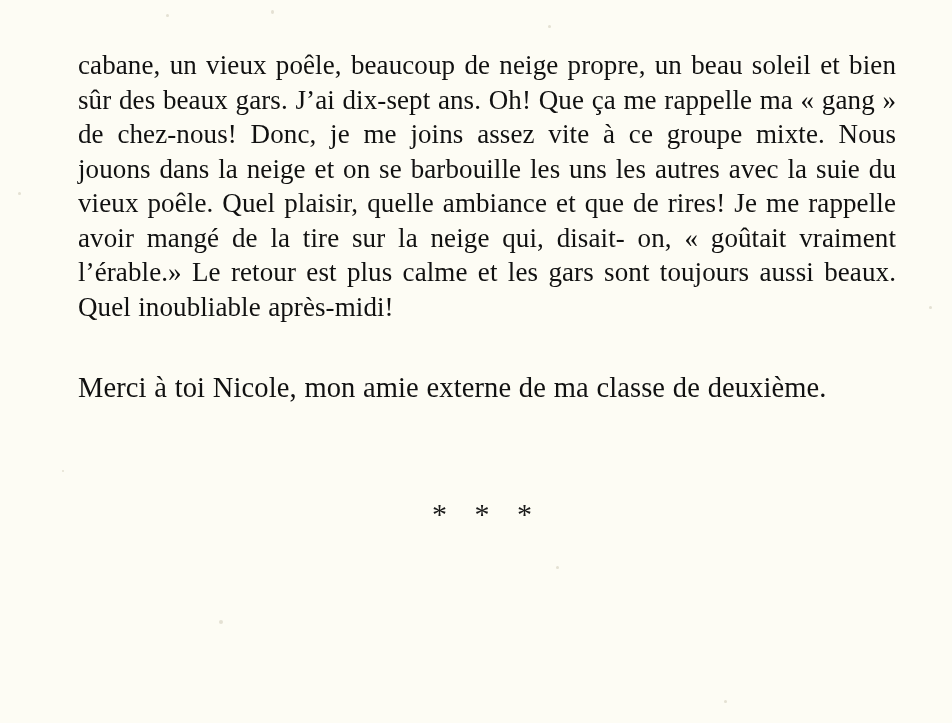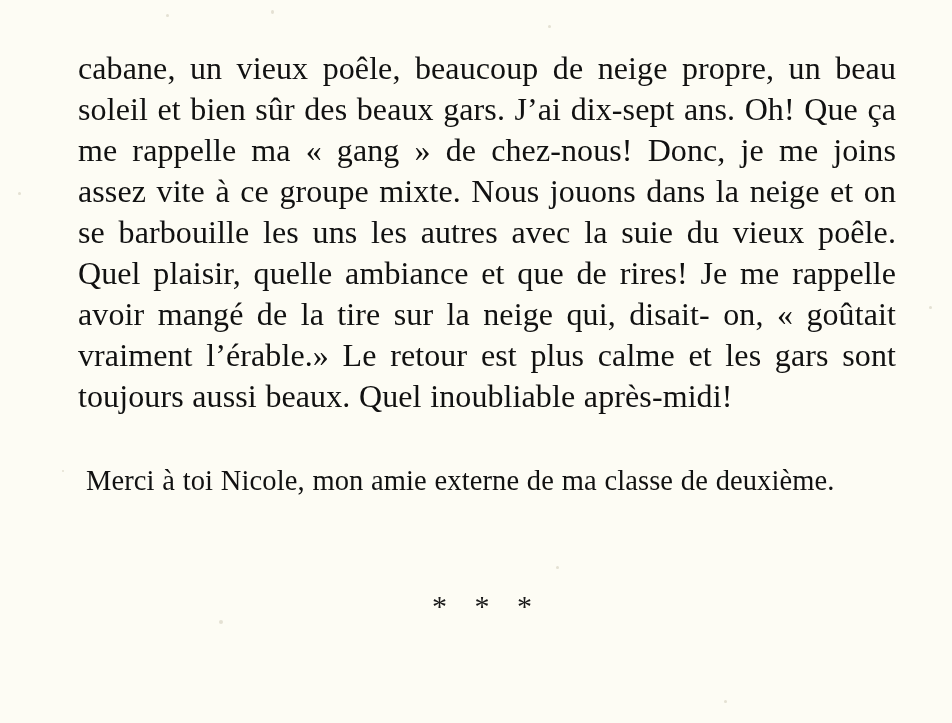--- a/index.html
+++ b/index.html
@@ -24,36 +24,35 @@
     pointer-events: none;
   }
   .page {
     position: absolute;
     left: 78px;
     top: 48px;
     width: 818px;
     height: 640px;
   }
   .para {
-    font-size: 32px;
+    font-size: 27px;
     line-height: 1.28;
     text-align: justify;
     text-justify: inter-word;
     letter-spacing: .1px;
     word-spacing: .5px;
     margin: 0;
     color: #111;
   }
   .para.body-text {
     text-align: justify;
   }
   
   .para + .para {
     margin-top: 46px;
-    margin-left: 8px;
   }
   .closing {
     font-size: 28.5px;
     line-height: 1.28;
     text-align: justify;
   }
   .sep {
     margin-top: 90px;
     text-align: center;
     font-size: 30px;

